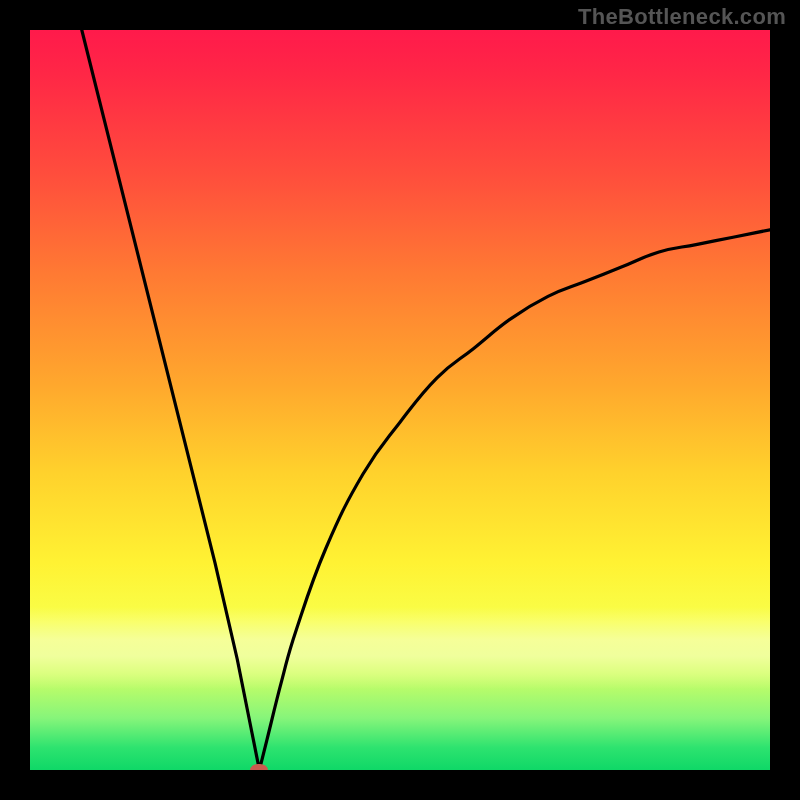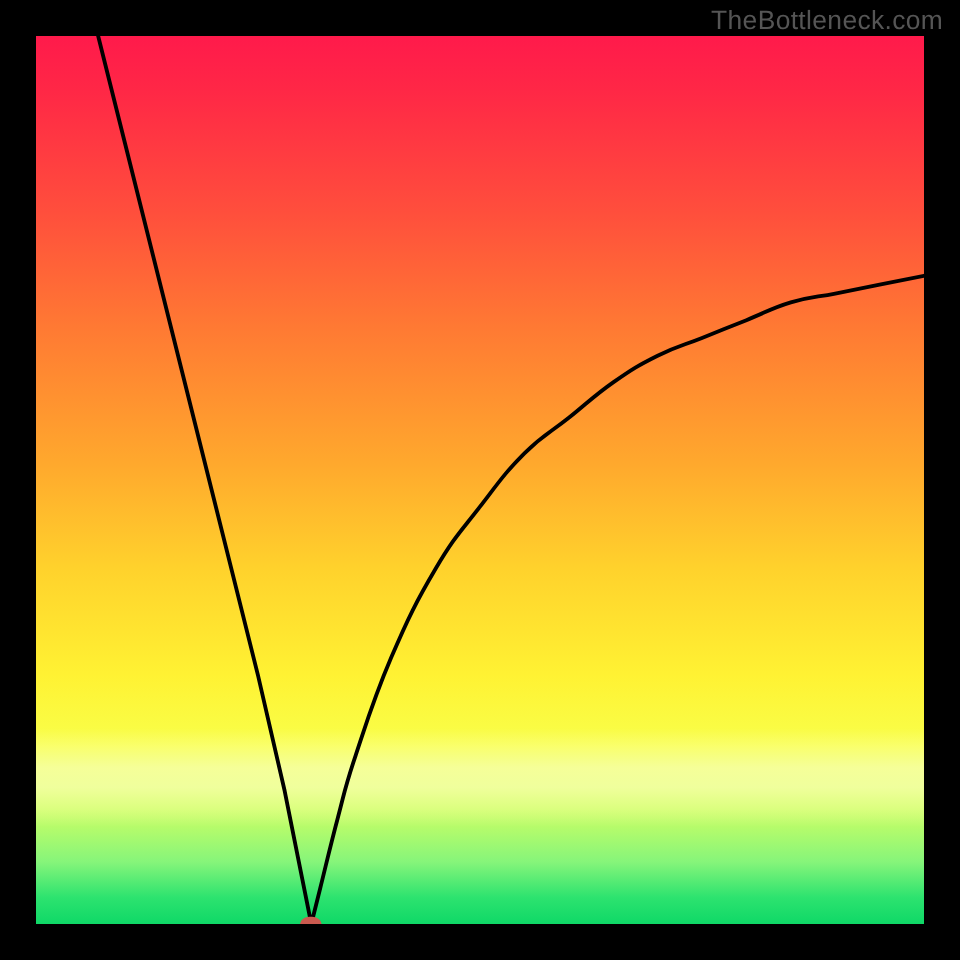--- a/index.html
+++ b/index.html
@@ -16,21 +16,21 @@
     width: 800px;
     height: 800px;
     background: #000;
   }
   .watermark {
     position: absolute;
     top: 4px;
     right: 14px;
     color: #555;
     font-size: 22px;
-    font-weight: 400;
+    font-weight: 700;
     letter-spacing: 0.3px;
     z-index: 5;
   }
   .plot-area {
     position: absolute;
     left: 30px;
     top: 30px;
     width: 740px;
     height: 740px;
     overflow: hidden;

